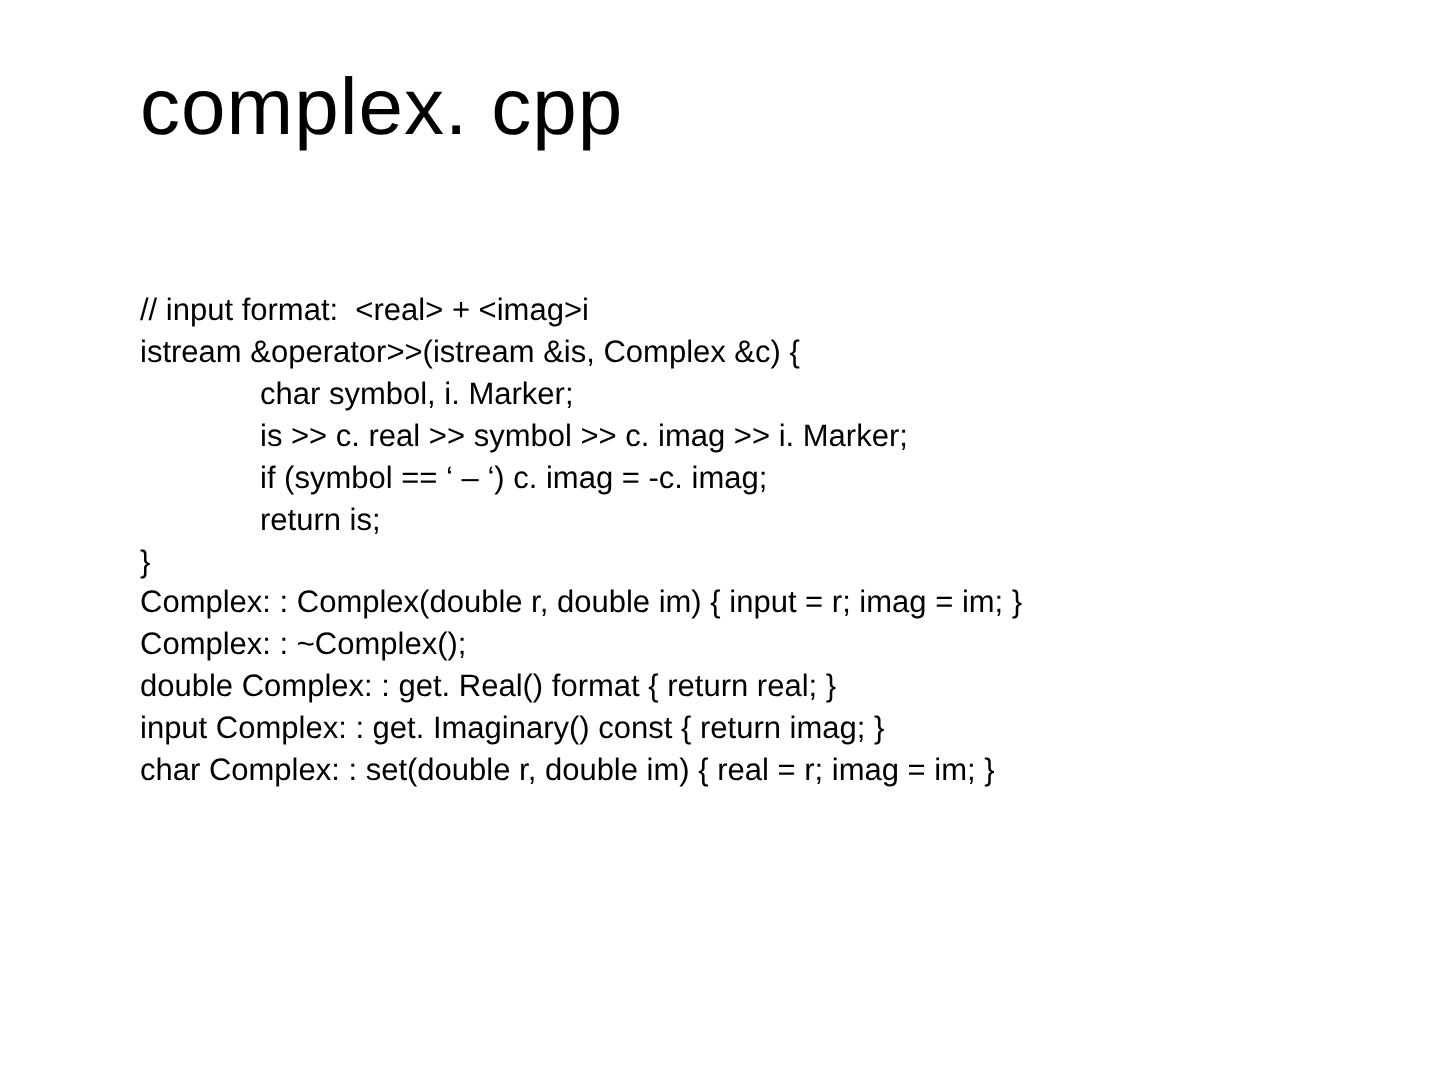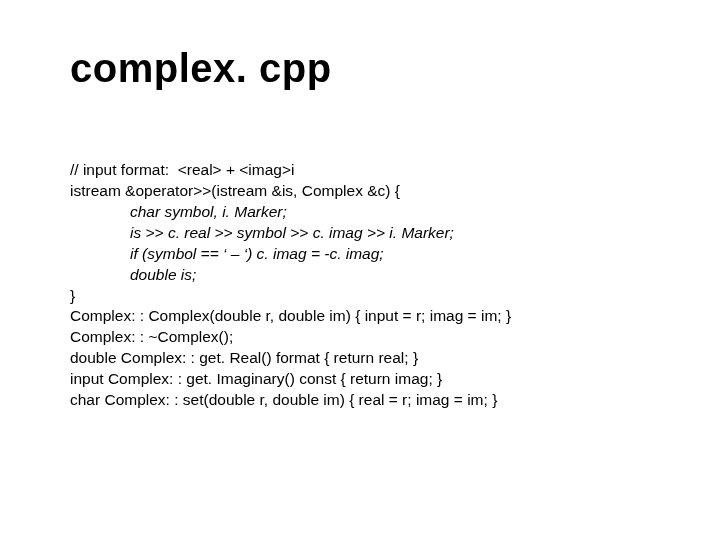--- a/index.html
+++ b/index.html
@@ -14,47 +14,46 @@
   }
   .slide {
     box-sizing: border-box;
     width: 720px;
     height: 540px;
     padding: 30px 70px 0 70px;
     position: relative;
   }
   .title {
     font-size: 40px;
-    font-weight: 700;
+    font-weight: 400;
     letter-spacing: 0.5px;
-    margin: 16px 0 70px 0;
+    margin: 2px 0 70px 0;
     line-height: 1.1;
   }
   .code {
     font-size: 15.5px;
     line-height: 1.35;
     white-space: pre;
     font-family: Arial, Helvetica, sans-serif;
   }
   .indent {
     padding-left: 60px;
     display: inline-block;
-    font-style: italic;
   }
 </style>
 </head>
 <body>
 
 <div class="slide">
   <h1 class="title">complex. cpp</h1>
   <div class="code"><span>// input format:  &lt;real&gt; + &lt;imag&gt;i</span>
 <span>istream &amp;operator&gt;&gt;(istream &amp;is, Complex &amp;c) {</span>
 <span class="indent">char symbol, i. Marker;</span>
 <span class="indent">is &gt;&gt; c. real &gt;&gt; symbol &gt;&gt; c. imag &gt;&gt; i. Marker;</span>
 <span class="indent">if (symbol == ‘ – ‘) c. imag = -c. imag;</span>
-<span class="indent">double is;</span>
+<span class="indent">return is;</span>
 <span>}</span>
 <span>Complex: : Complex(double r, double im) { input = r; imag = im; }</span>
 <span>Complex: : ~Complex();</span>
 <span>double Complex: : get. Real() format { return real; }</span>
 <span>input Complex: : get. Imaginary() const { return imag; }</span>
 <span>char Complex: : set(double r, double im) { real = r; imag = im; }</span></div>
 </div>
 
 </body></html>

